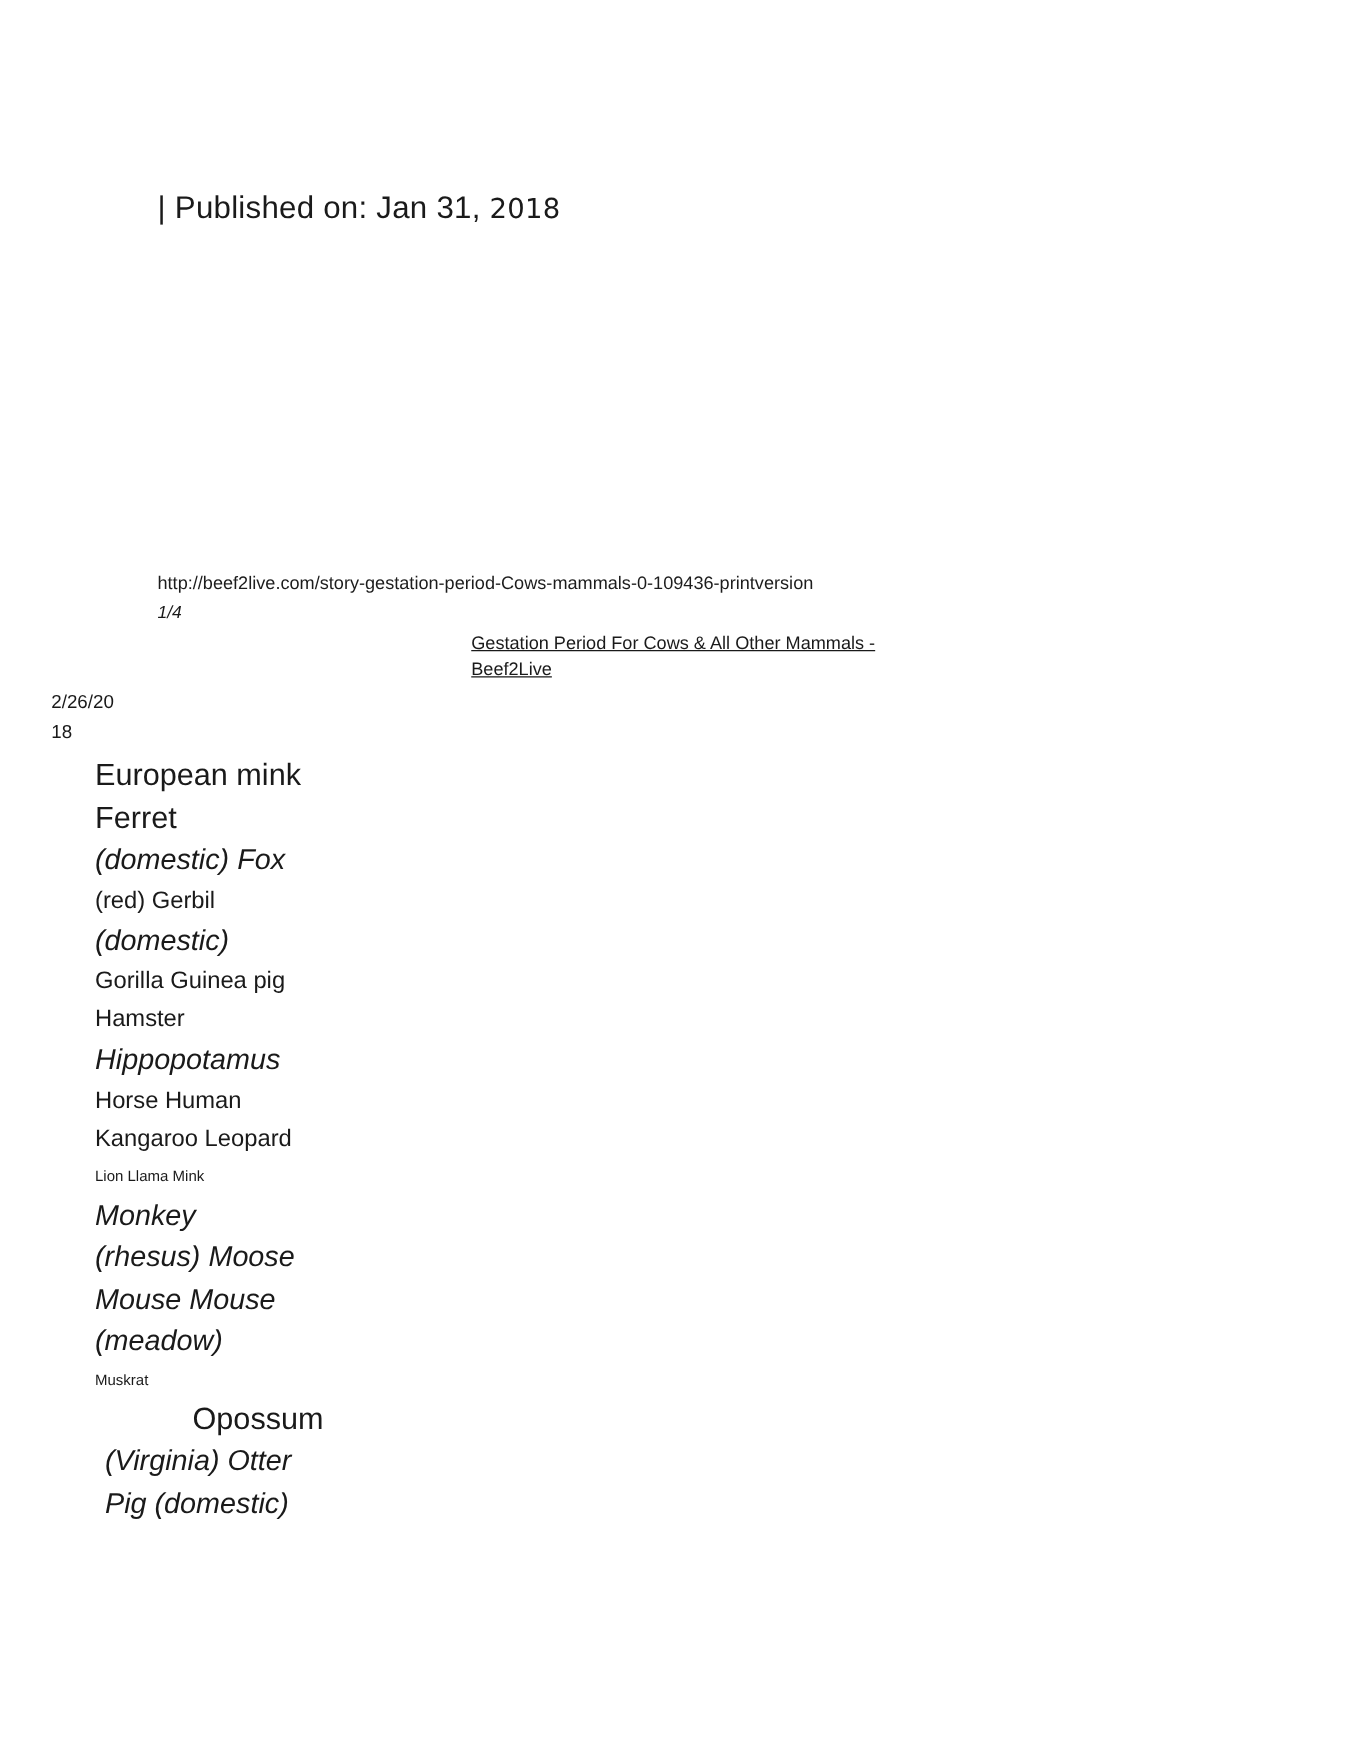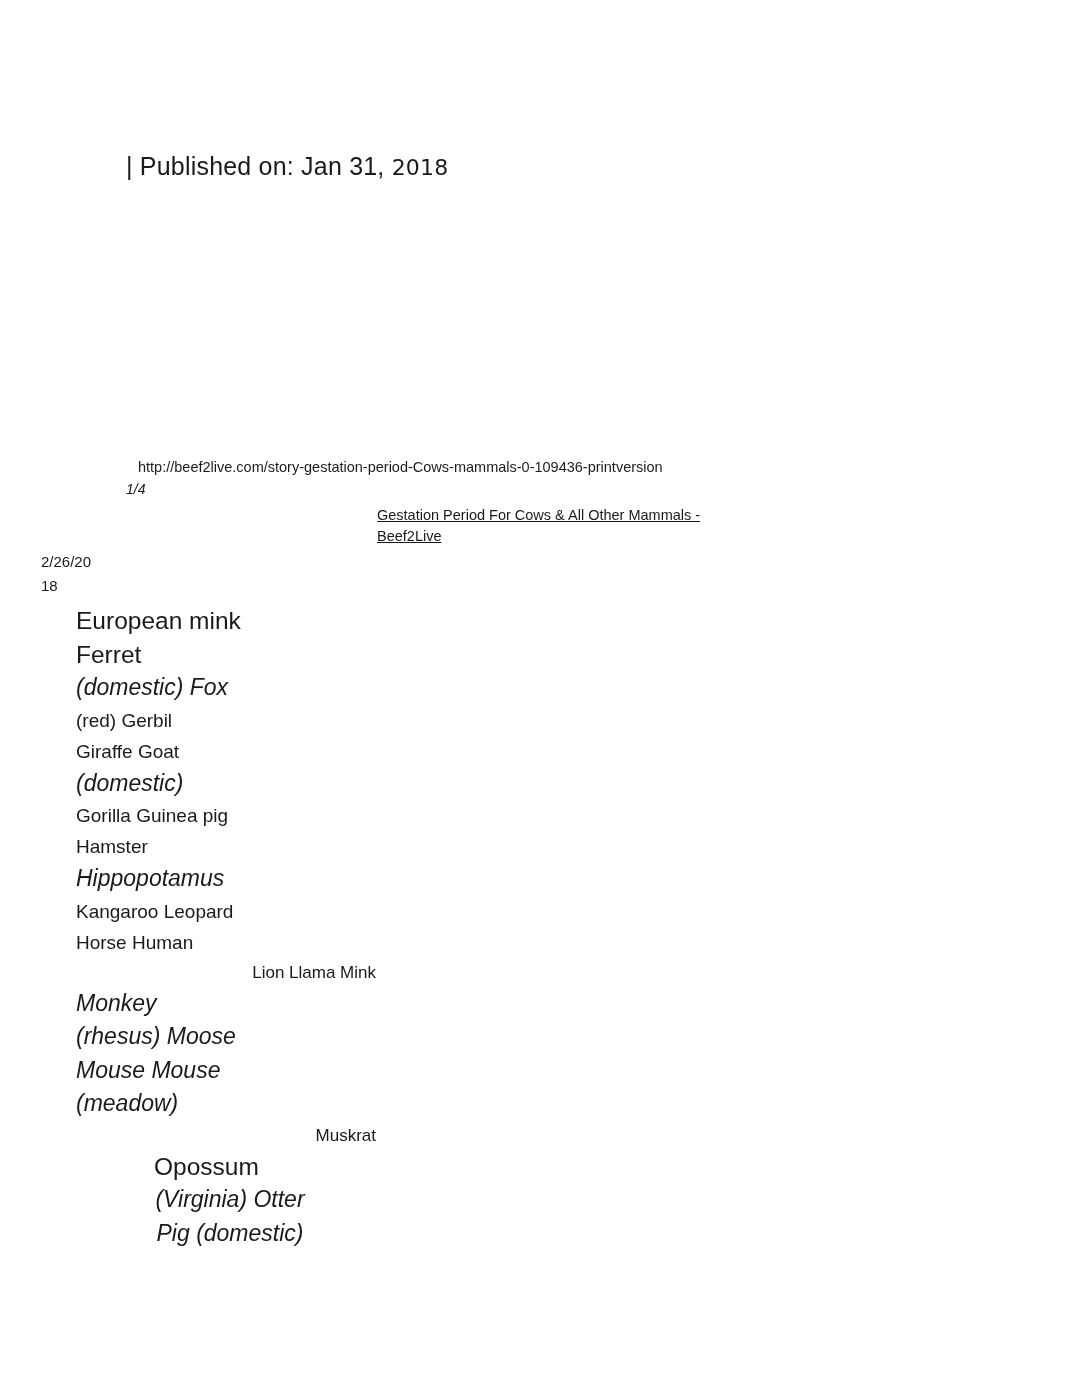--- a/index.html
+++ b/index.html
@@ -25,21 +25,21 @@
     letter-spacing: 0.2px;
     white-space: nowrap;
   }
   #published .year {
     font-family: "DejaVu Sans", sans-serif;
     font-size: 22px;
   }
 
   
   #doc-url {
-    left: 138px;
+    left: 126px;
     top: 459px;
     font-size: 14.5px;
     white-space: nowrap;
     color: #1c1c1c;
   }
   #page-num {
     left: 126px;
     top: 481px;
     font-size: 14px;
     font-style: italic;
@@ -73,22 +73,22 @@
     margin-left: 24px;
   }
   #animal-list .line {
     display: block;
     white-space: pre-wrap;
   }
   
   .s-xl { font-size: 24.5px; line-height: 33.5px; }
   .s-lg { font-size: 23px;   line-height: 33.5px; font-style: italic; }
   .s-md { font-size: 19px;   line-height: 31px;   }
-  .s-sm { font-size: 17px;   line-height: 29px; text-align: right;   }
-  .indent-1 { padding-left: 8px; text-align: center; }
+  .s-sm { font-size: 12px;   line-height: 29px;   }
+  .indent-1 { padding-left: 8px; }
   .indent-2 { padding-left: 78px; }
 </style>
 </head>
 <body>
 
 <div class="abs" id="published">
   <span>| Published on: Jan 31,</span>
   <span class="year">2018</span>
 </div>
 
@@ -100,27 +100,26 @@
 <div class="abs" id="date-stamp">
   <div>2/26/20</div>
   <div>18</div>
 </div>
 
 <div class="abs" id="animal-list">
     <div class="line s-xl">European mink</div>
     <div class="line s-xl">Ferret</div>
     <div class="line s-lg">(domestic) Fox</div>
     <div class="line s-md">(red) Gerbil</div>
-    <div class="line s-md">Giraffe Goat</div>
     <div class="line s-lg">(domestic)</div>
     <div class="line s-md">Gorilla Guinea pig</div>
     <div class="line s-md">Hamster</div>
     <div class="line s-lg">Hippopotamus</div>
+    <div class="line s-md">Horse Human</div>
     <div class="line s-md">Kangaroo Leopard</div>
-    <div class="line s-md">Horse Human</div>
     <div class="line s-sm">Lion Llama Mink</div>
     <div class="line s-lg">Monkey</div>
     <div class="line s-lg">(rhesus) Moose</div>
     <div class="line s-lg">Mouse Mouse</div>
     <div class="line s-lg">(meadow)</div>
     <div class="line s-sm">Muskrat</div>
     <div class="line s-xl indent-2">Opossum</div>
     <div class="line s-lg indent-1">(Virginia) Otter</div>
     <div class="line s-lg indent-1">Pig (domestic)</div>
   </div>

